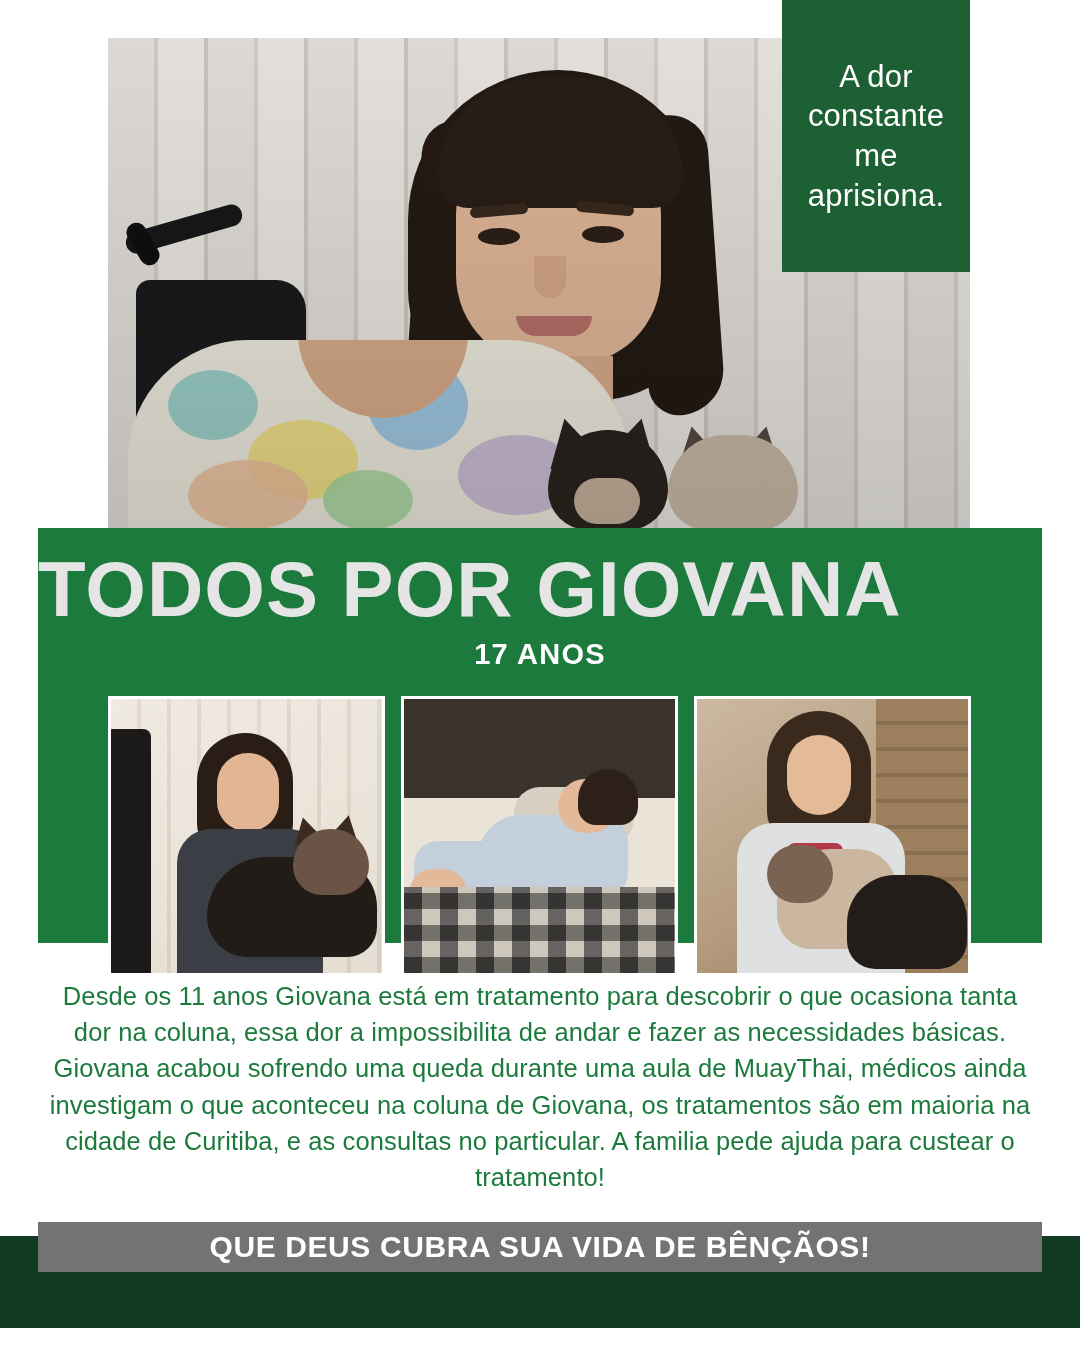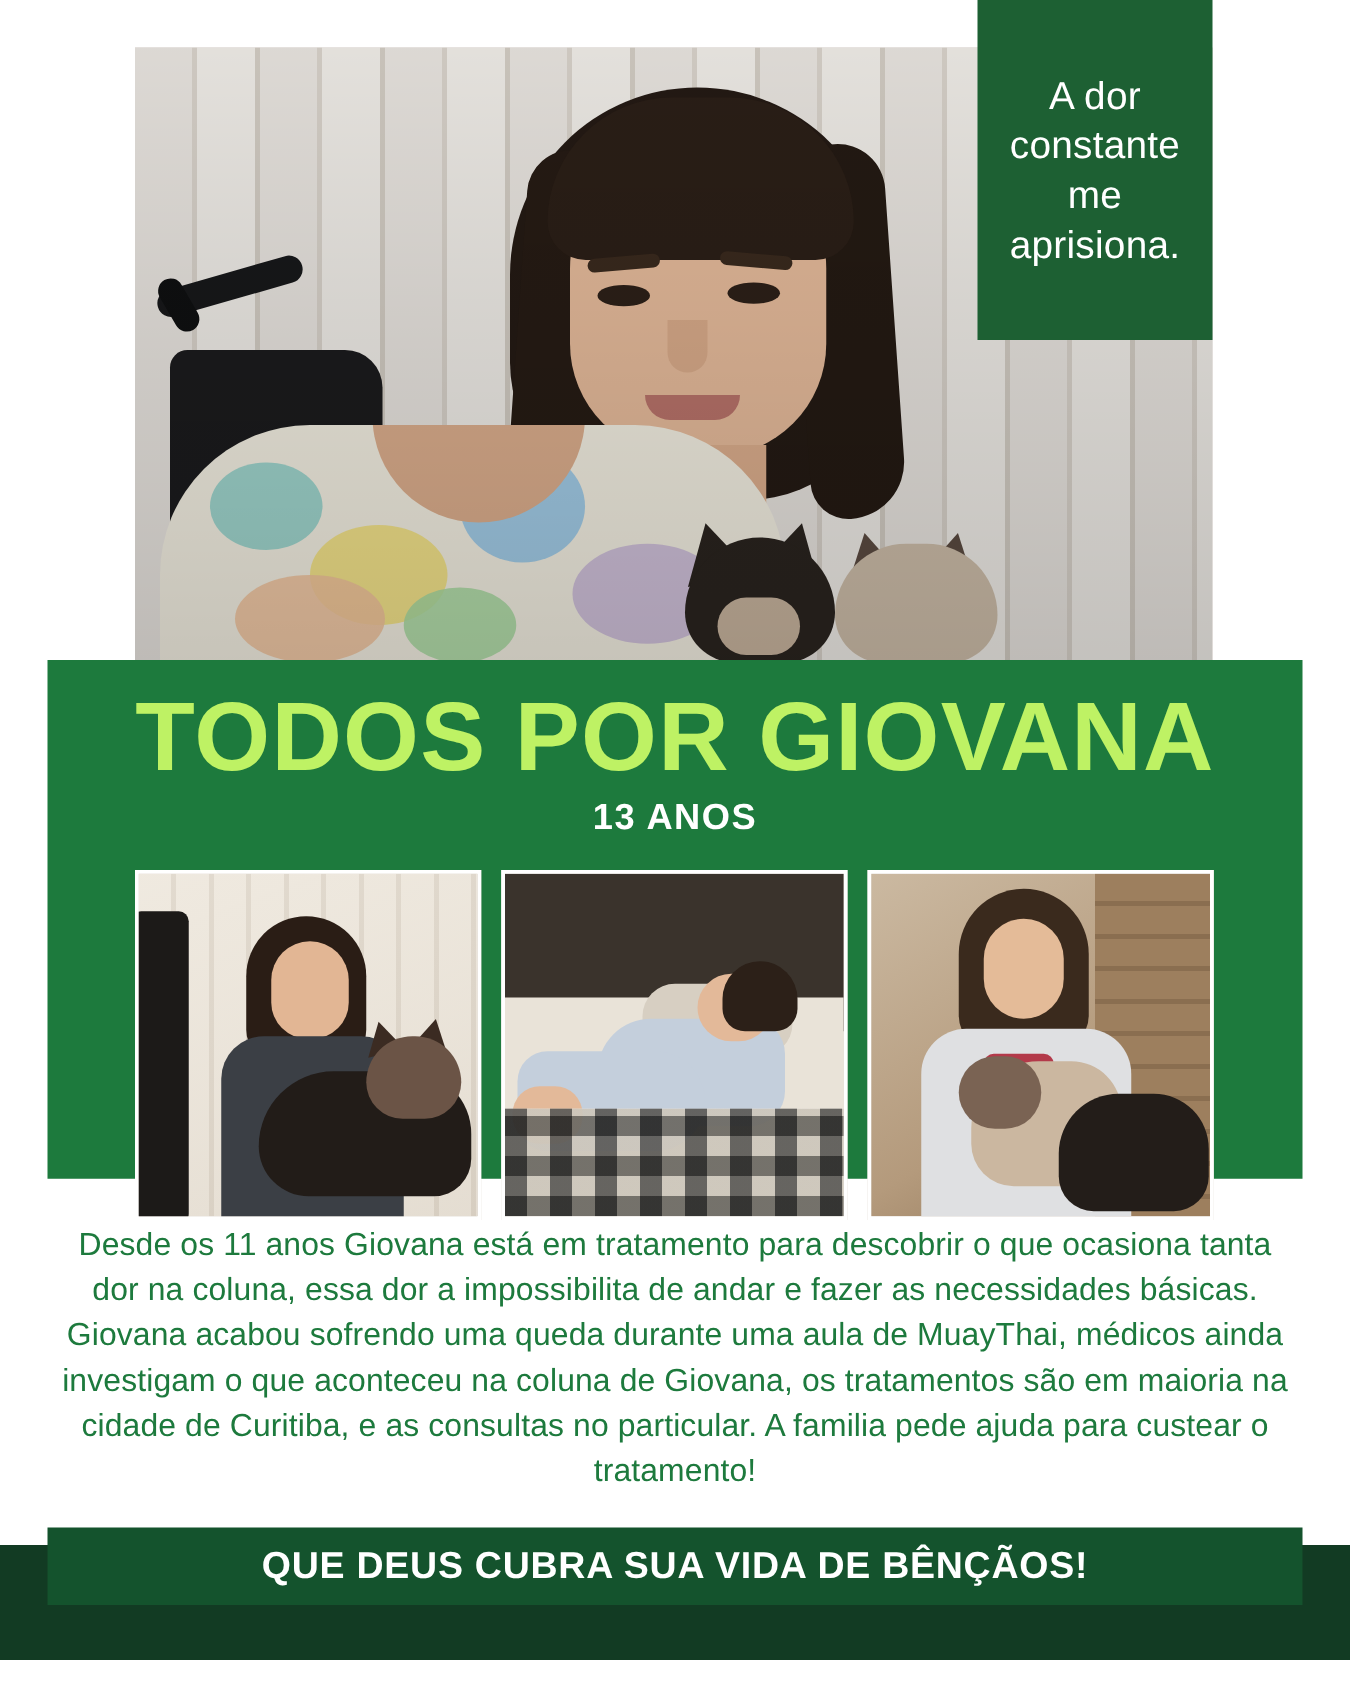--- a/index.html
+++ b/index.html
@@ -315,22 +315,22 @@
     width: 1004px;
     height: 415px;
     background: #1d7a3d;
   }
 
   .title {
     position: absolute;
     left: 0;
     top: 22px;
     width: 100%;
-    text-align: center;
-    color: #bef264;
+    text-align: left;
+    color: #e5e5e5;
     font-size: 78px;
     font-weight: 700;
     letter-spacing: 1px;
     line-height: 1;
   }
   .subtitle {
     position: absolute;
     left: 0;
     top: 110px;
     width: 100%;
@@ -530,22 +530,22 @@
     top: 1236px;
     width: 1080px;
     height: 92px;
     background: #123b23;
   }
   .footer-bar {
     position: absolute;
     left: 38px;
     top: 1222px;
     width: 1004px;
-    height: 62px;
-    background: #14532d;
+    height: 50px;
+    background: #737373;
     display: flex;
     align-items: center;
     justify-content: center;
   }
   .footer-text {
     color: #ffffff;
     font-size: 30px;
     font-weight: 700;
     letter-spacing: .6px;
   }
@@ -614,21 +614,21 @@
       <div class="wall-shade"></div>
     </div>
 
     <div class="quote-box">
       <div class="quote-text">A dor constante me aprisiona.</div>
     </div>
   </div>
 
   <div class="panel">
     <div class="title">TODOS POR GIOVANA</div>
-    <div class="subtitle">13 ANOS</div>
+    <div class="subtitle">17 ANOS</div>
 
     <div class="gallery">
 
       <div class="thumb">
         <div class="t1-bg"></div>
         <div class="t1-wall"></div>
         <div class="t1-chair"></div>
         <div class="t1-person">
           <div class="hair"></div>
           <div class="face"></div>

